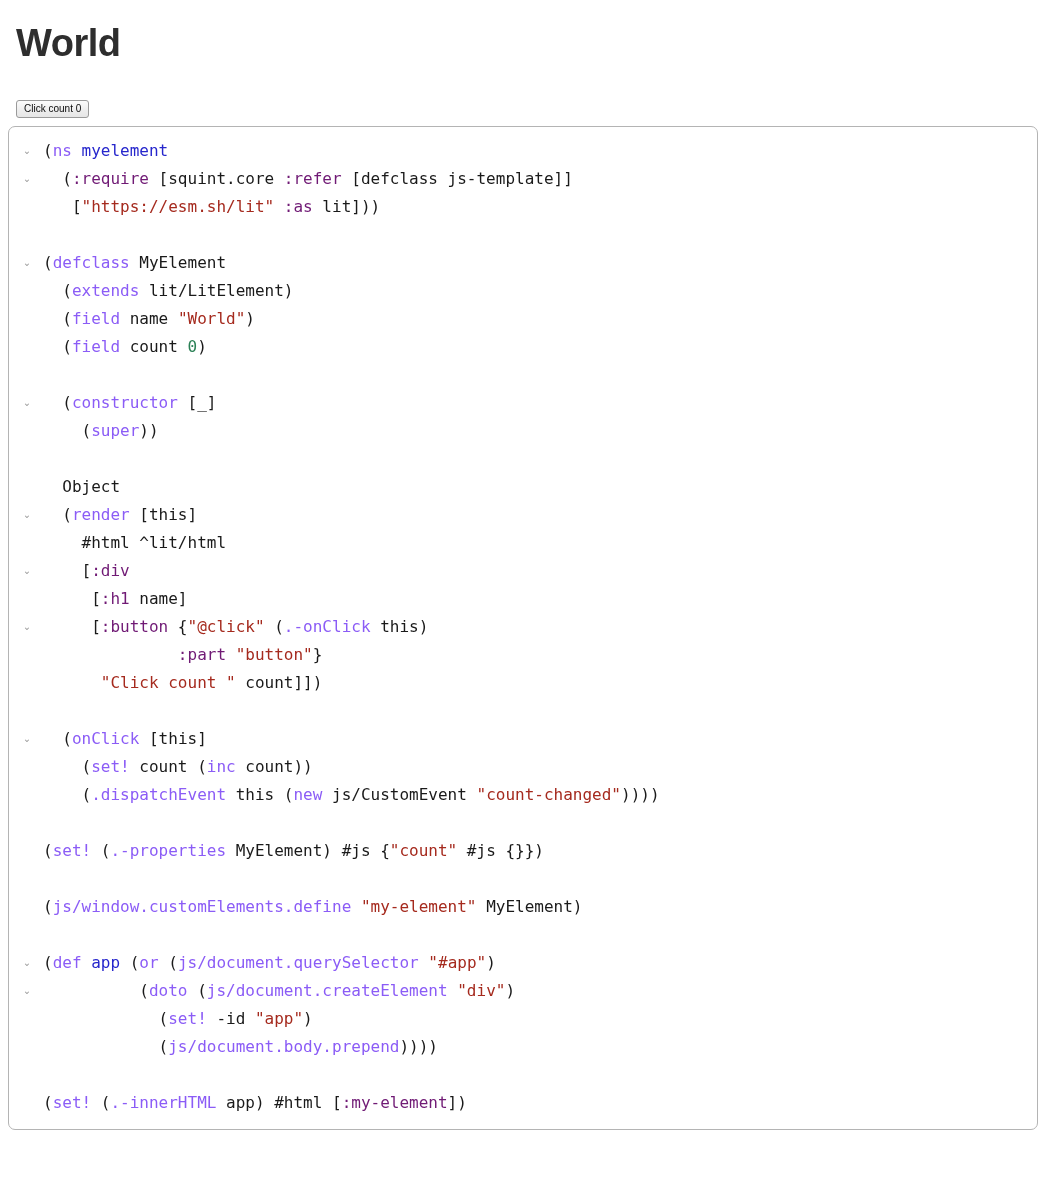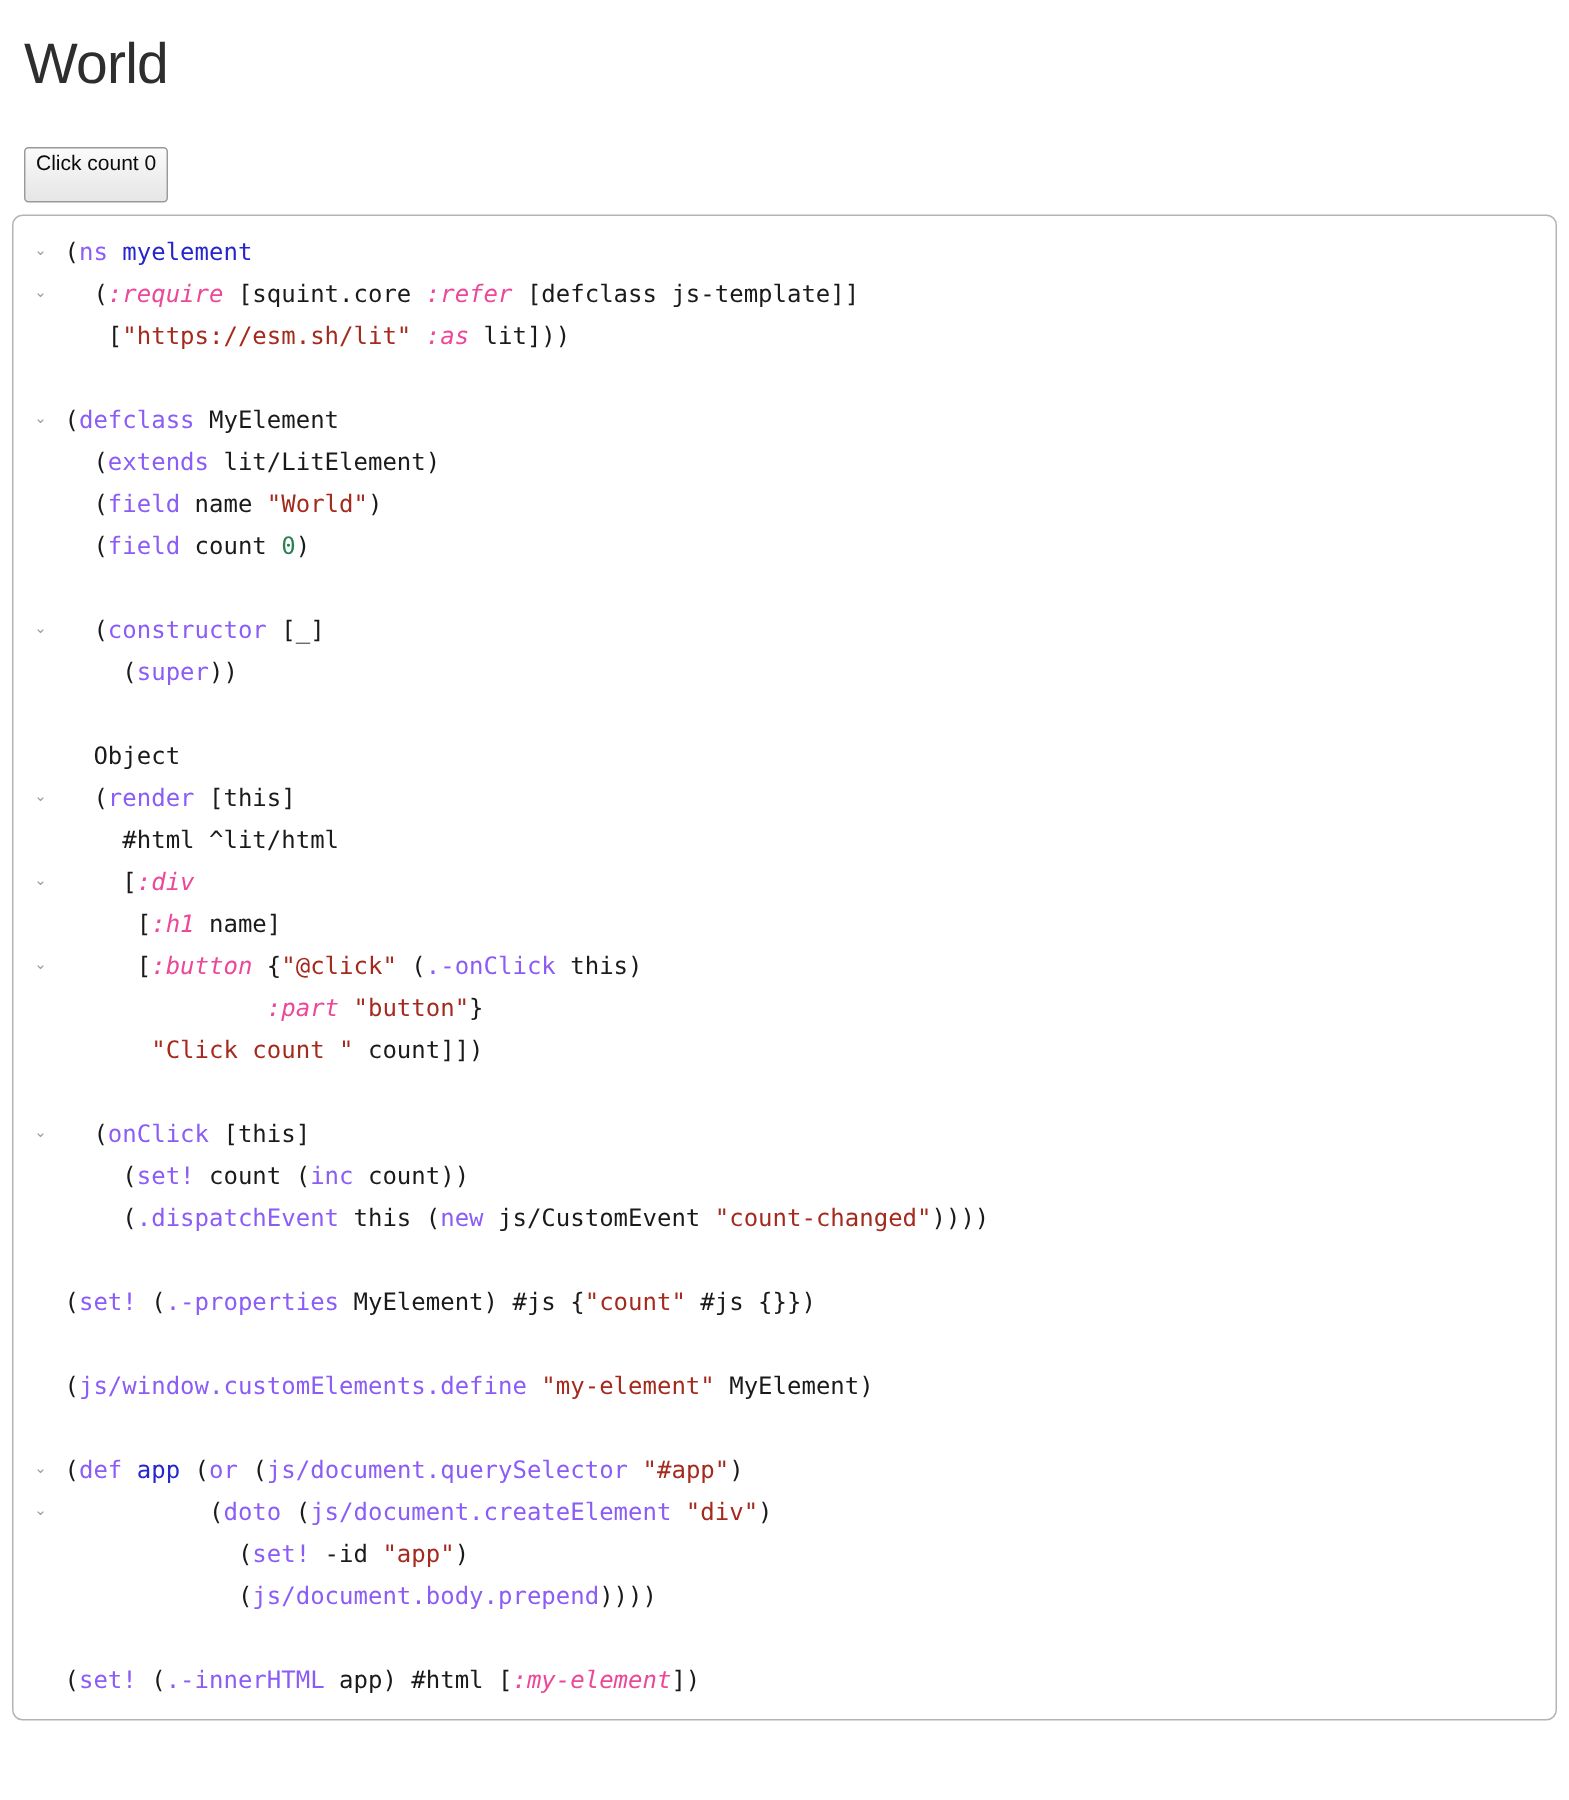--- a/index.html
+++ b/index.html
@@ -17,37 +17,37 @@
   }
   .page {
     padding: 0 8px;
     box-sizing: border-box;
     width: 1046px;
   }
   
   .app-title {
     font-family: "Liberation Sans", sans-serif;
     font-size: 38px;
-    font-weight: normal;
+    font-weight: bold;
     letter-spacing: -0.5px;
     color: #2e2e2e;
     margin: 0;
     padding: 22px 0 0 8px;
     line-height: 1.15;
   }
   
   .btn-row {
     padding: 32px 0 0 8px;
   }
   .count-button {
     font-family: "Liberation Sans", sans-serif;
-    font-size: 14px;
+    font-size: 10px;
     line-height: 1.1;
     color: #0b0b0b;
-    padding: 2px 7px 18px 7px;
+    padding: 2px 7px 3px 7px;
     border: 1px solid #9a9a9a;
     border-radius: 3px;
     background: linear-gradient(#fbfbfb, #ededed 60%, #e6e6e6);
     cursor: pointer;
   }
   
   .editor {
     margin: 8px 0 0 0;
     border: 1px solid #b4b4b4;
     border-radius: 7px;
@@ -83,21 +83,21 @@
     font-family: "DejaVu Sans", sans-serif;
     font-size: 10px;
     color: #9b9b9b;
     cursor: pointer;
     user-select: none;
   }
 
   
   .t-def   { color: #8b5cf6; }           
   .t-name  { color: #2626cc; }           
-  .t-kw    { color: #ec4899; font-style: italic; }           
+  .t-kw    { color: #701a75; }           
   .t-str   { color: #a52a1e; }           
   .t-num   { color: #2a8055; }           
   .t-plain { color: #1a1a1a; }           
 </style>
 </head>
 <body>
 
 <div class="page">
 
   <h1 class="app-title">World</h1>

